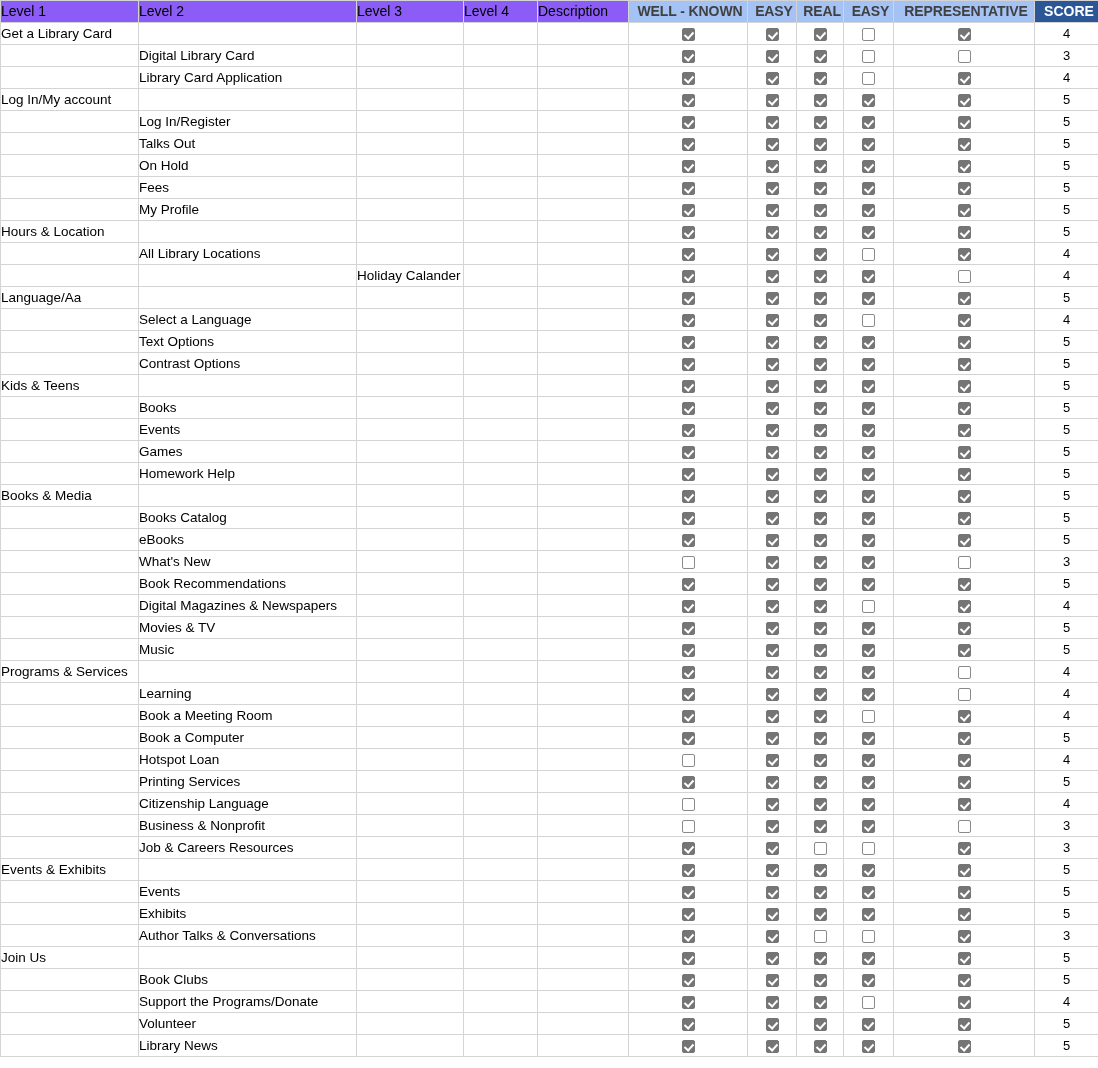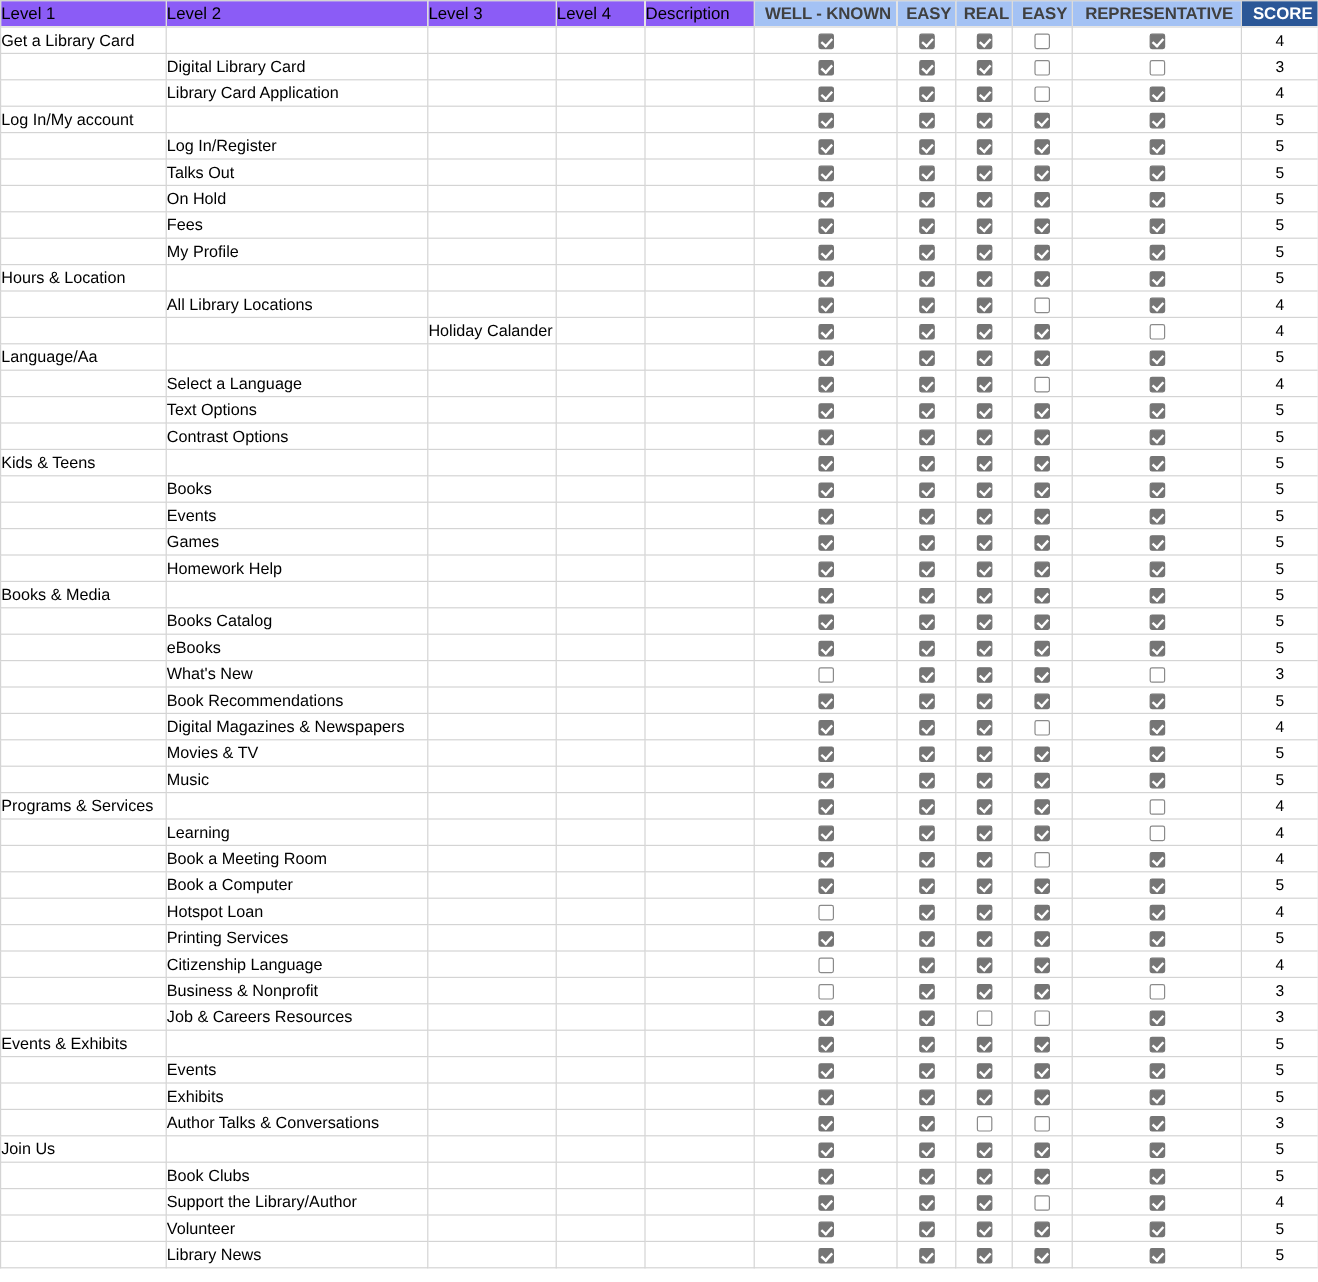--- a/index.html
+++ b/index.html
@@ -715,21 +715,21 @@
         <td class="txt"></td>
         <td class="cb"><span class="chk on"></span></td>
         <td class="cb"><span class="chk on"></span></td>
         <td class="cb"><span class="chk on"></span></td>
         <td class="cb"><span class="chk on"></span></td>
         <td class="cb"><span class="chk on"></span></td>
         <td class="score">5</td>
       </tr>
       <tr>
         <td class="txt"></td>
-        <td class="txt">Support the Library/Author</td>
+        <td class="txt">Support the Programs/Donate</td>
         <td class="txt"></td>
         <td class="txt"></td>
         <td class="txt"></td>
         <td class="cb"><span class="chk on"></span></td>
         <td class="cb"><span class="chk on"></span></td>
         <td class="cb"><span class="chk on"></span></td>
         <td class="cb"><span class="chk off"></span></td>
         <td class="cb"><span class="chk on"></span></td>
         <td class="score">4</td>
       </tr>

